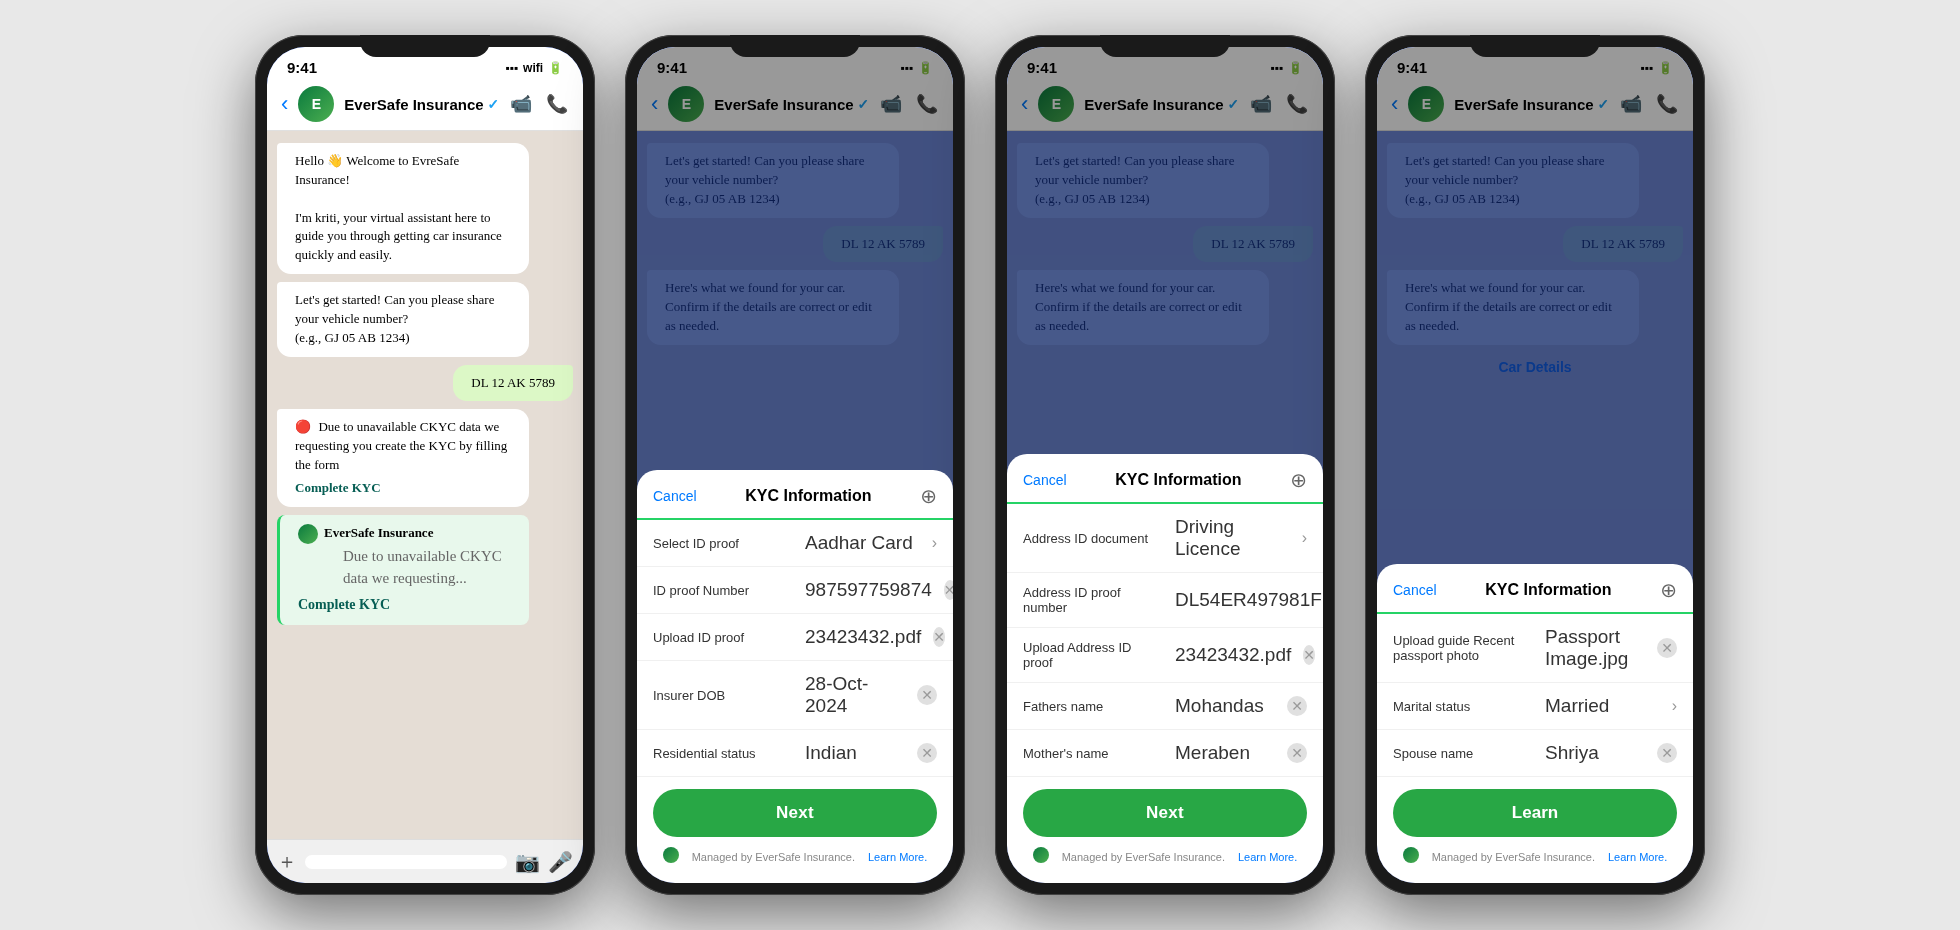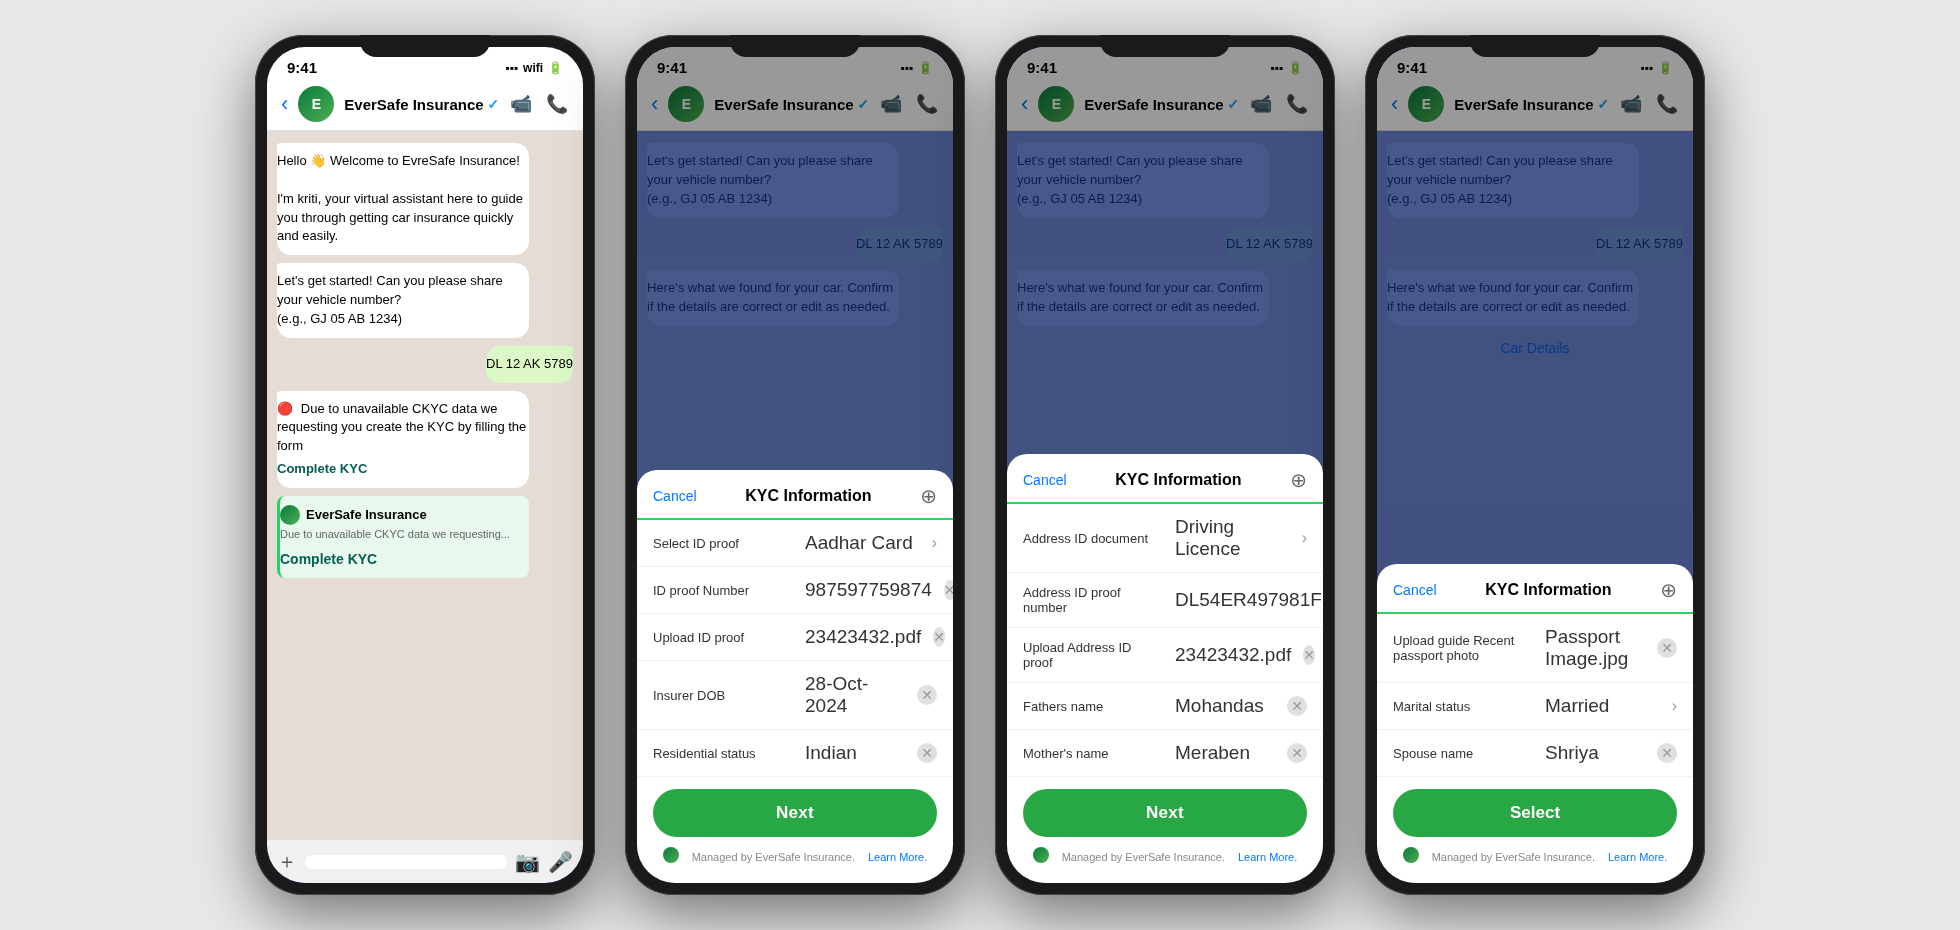--- a/index.html
+++ b/index.html
@@ -88,24 +88,25 @@
       overflow-y: auto;
       padding: 12px 10px;
       display: flex;
       flex-direction: column;
       gap: 8px;
     }
 
     .bubble {
       max-width: 85%;
       border-radius: 14px;
-      padding: 9px 0;
+      padding: 9px 18px;
       font-size: 13px;
       line-height: 1.45;
       position: relative;
+      font-family: Liberation Serif, serif;
     }
     .bubble.received {
       background: #fff;
       align-self: flex-start;
       border-top-left-radius: 4px;
     }
     .bubble.sent {
       background: #dcf8c6;
       align-self: flex-end;
       border-top-right-radius: 4px;
@@ -250,21 +251,21 @@
       height: 22px;
       background: #1a1a1a;
       border-radius: 0 0 16px 16px;
       z-index: 20;
     }
 
     
     .car-details-link {
       color: #007AFF;
       font-size: 14px;
-      font-weight: 400;
+      font-weight: 700;
       align-self: center;
       padding: 6px 0;
     }
 
     .dimmed { opacity: 0.4; }
   </style>
 </head>
 <body>
 
 <div class="phone">
@@ -310,21 +311,21 @@
         <span class="error-icon">🔴</span>
         <span>Due to unavailable CKYC data we requesting you create the KYC by filling the form</span><br>
         <a class="bubble-link">Complete KYC</a>
       </div>
 
       <div class="bubble green-bg">
         <div style="font-weight:700;font-size:13px;display:flex;align-items:center;gap:6px;">
           <div style="width:20px;height:20px;background:linear-gradient(135deg,#0a7a3e,#4caf50);border-radius:50%;display:inline-block;"></div>
           <span>EverSafe Insurance</span>
         </div>
-        <div style="font-size:11px;color:#666;margin-top:2px;">Due to unavailable CKYC data we requesting...</div>
+        <div style="font-size:15px;color:#666;margin-top:2px;margin-left:45px;">Due to unavailable CKYC data we requesting...</div>
         <a class="complete-kyc-btn">Complete KYC</a>
       </div>
     </div>
 
     <div class="bottom-bar">
       <span class="bottom-icon">＋</span>
       <div class="chat-input"></div>
       <span class="bottom-icon">📷</span>
       <span class="bottom-icon">🎤</span>
     </div>
@@ -536,21 +537,21 @@
         <div class="form-row">
           <span class="form-label">Marital status</span>
           <span class="form-value">Married</span>
           <span class="form-chevron">›</span>
         </div>
         <div class="form-row">
           <span class="form-label">Spouse name</span>
           <span class="form-value">Shriya</span>
           <span class="form-clear">✕</span>
         </div>
-        <button class="submit-btn">Select</button>
+        <button class="submit-btn">Learn</button>
         <div class="managed-footer">
           <div class="footer-logo"></div>
           <span>Managed by EverSafe Insurance.</span>
           <span class="learn-more">Learn More.</span>
         </div>
       </div>
     </div>
   </div>
 </div>
 

